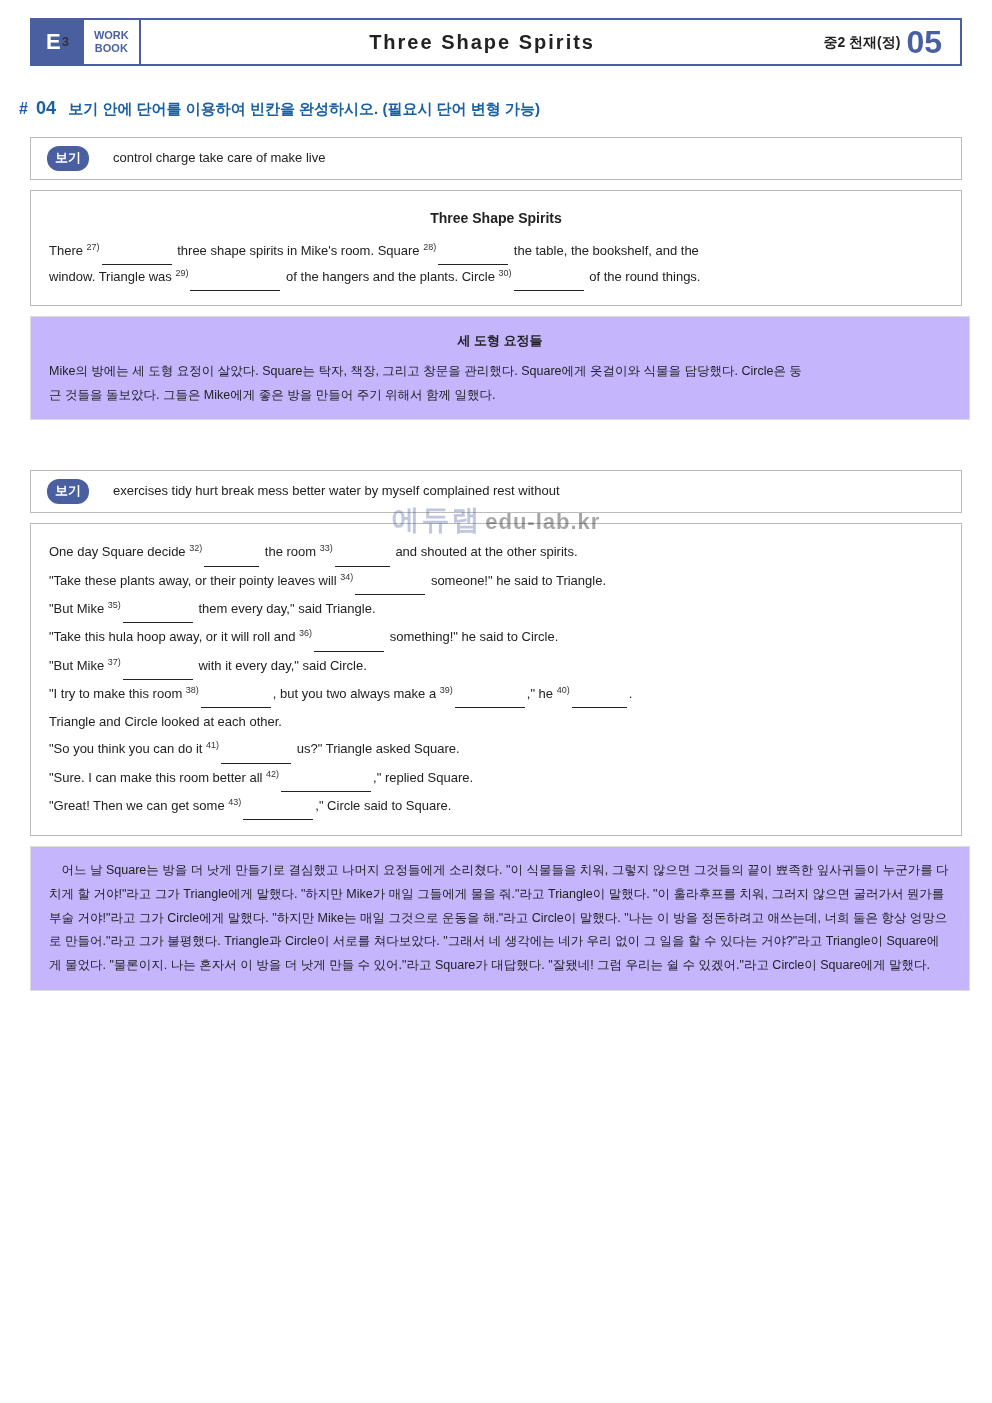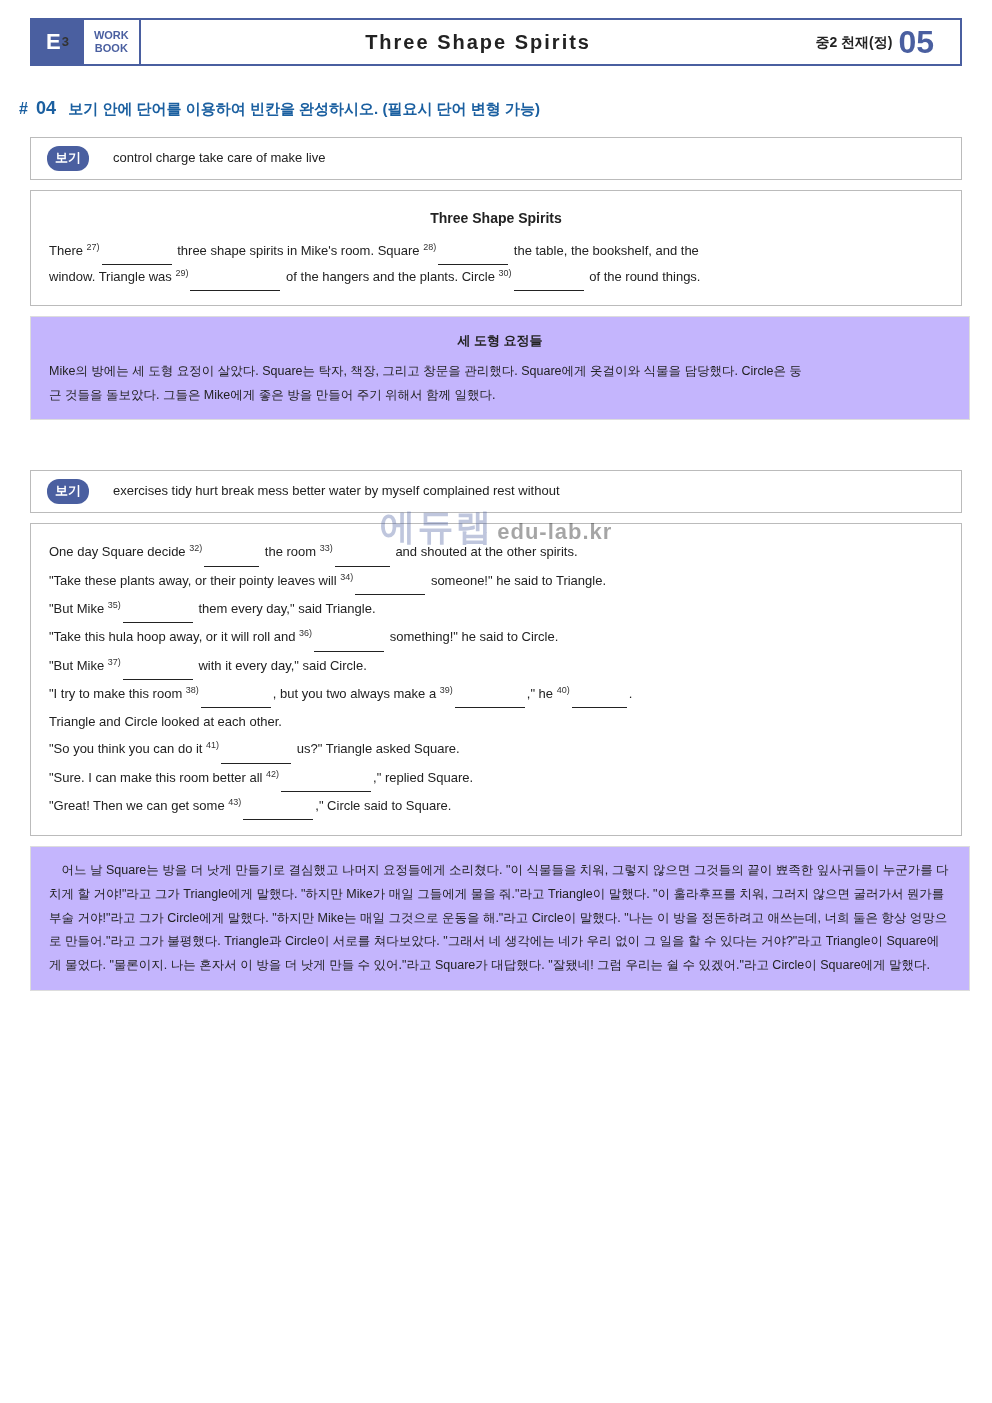--- a/index.html
+++ b/index.html
@@ -62,21 +62,21 @@
       flex: 1;
       text-align: center;
       font-size: 20px;
       font-weight: bold;
       letter-spacing: 2px;
       color: #222;
     }
     .header-right {
       display: flex;
       align-items: center;
-      padding-right: 26px;
+      padding-right: 18px;
       gap: 6px;
     }
     .header-level {
       font-size: 14px;
       font-weight: bold;
       color: #222;
     }
     .header-num {
       font-size: 32px;
       font-weight: bold;
@@ -170,21 +170,21 @@
       position: absolute;
       top: 480px;
       left: 50%;
       transform: translateX(-50%);
       opacity: 0.35;
       pointer-events: none;
       white-space: nowrap;
       z-index: 10;
     }
     .watermark-text {
-      font-size: 36px;
+      font-size: 28px;
       font-weight: bold;
       color: #4a5fa0;
       letter-spacing: 2px;
       margin-top: 44px;
     }
     .watermark-url {
       font-size: 22px;
       font-weight: bold;
       color: #000000;
       letter-spacing: 1px;

